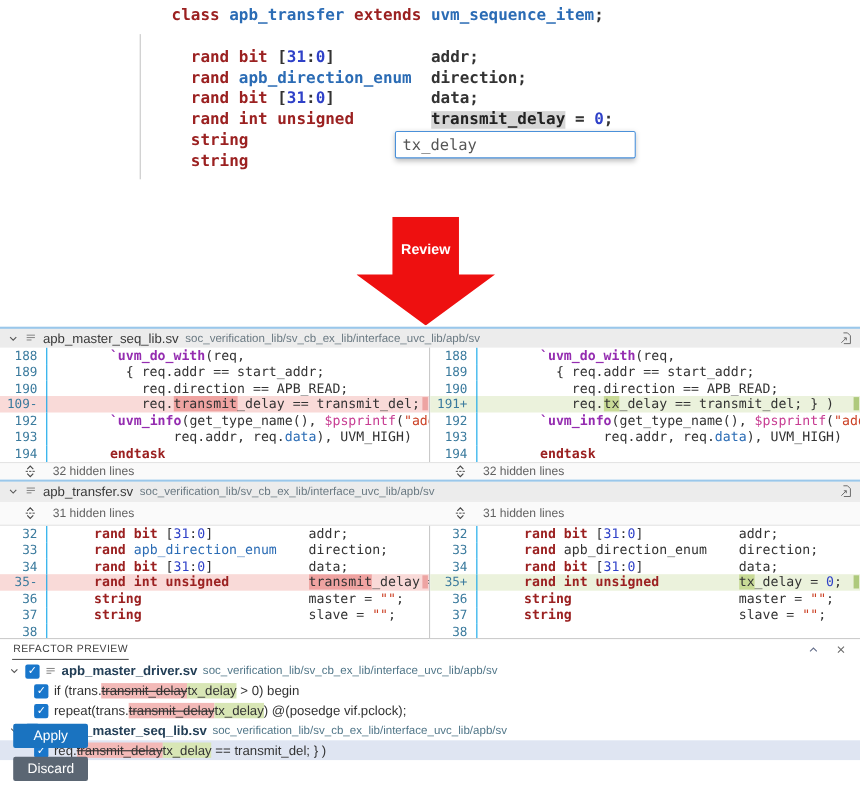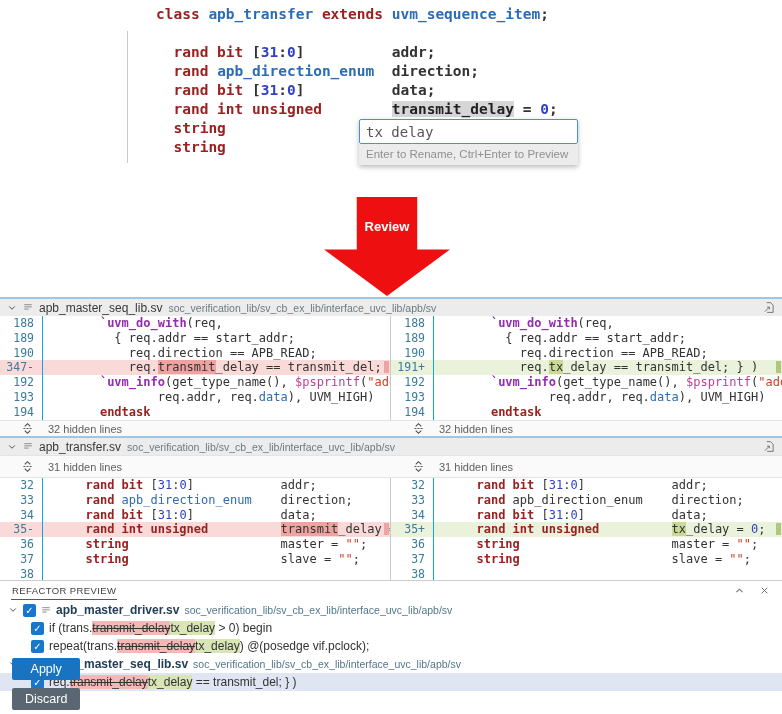--- a/index.html
+++ b/index.html
@@ -100,21 +100,20 @@
         <div class="code-line"><span class="t-pl">  </span><span class="t-kw">rand</span><span class="t-pl"> </span><span class="t-ty">apb_direction_enum</span><span class="t-pl">  direction;</span></div>
         <div class="code-line"><span class="t-pl">  </span><span class="t-kw">rand bit</span><span class="t-pl"> [</span><span class="t-num">31</span><span class="t-pl">:</span><span class="t-num">0</span><span class="t-pl">]          </span><span class="t-pl">data;</span></div>
         <div class="code-line"><span class="t-pl">  </span><span class="t-kw">rand int unsigned</span><span class="t-pl">        </span><span class="t-hl">transmit_delay</span><span class="t-pl"> = </span><span class="t-num">0</span><span class="t-pl">;</span></div>
         <div class="code-line"><span class="t-pl">  </span><span class="t-kw">string</span></div>
         <div class="code-line"><span class="t-pl">  </span><span class="t-kw">string</span></div>
       </div>
   </section>
 
   <div class="rename-widget">
     <input type="text" value="tx_delay" style="">
-    <div class="rename-hint">Enter to Rename, Ctrl+Enter to Preview</div>
   </div>
 
   <div class="review-arrow">
     <span>Review</span>
   </div>
 
   <div id="diffs">
       <section class="diff diff-0">
         <div class="dhead">
           <span class="icn">
@@ -145,21 +144,21 @@
             </div>
             <div class="crow">
               <span class="gut">189</span>
               <span class="cde"><span class="t-pl">      { req.addr == start_addr;</span></span>
             </div>
             <div class="crow">
               <span class="gut">190</span>
               <span class="cde"><span class="t-pl">        req.direction == APB_READ;</span></span>
             </div>
             <div class="crow del">
-              <span class="gut">347-</span>
+              <span class="gut">109-</span>
               <span class="cde"><span class="t-pl">        req.</span><span class="t-dm">transmit</span><span class="t-pl">_delay == transmit_del; } )</span></span>
               <span class="ruler del"></span>
             </div>
             <div class="crow">
               <span class="gut">192</span>
               <span class="cde"><span class="t-pl">    </span><span class="t-mac">`uvm_info</span><span class="t-pl">(get_type_name(), </span><span class="t-sys">$psprintf</span><span class="t-pl">(</span><span class="t-str">"addr = 'h%0h,</span></span>
             </div>
             <div class="crow">
               <span class="gut">193</span>
               <span class="cde"><span class="t-pl">            req.addr, req.</span><span class="t-ty">data</span><span class="t-pl">), UVM_HIGH)</span></span>

